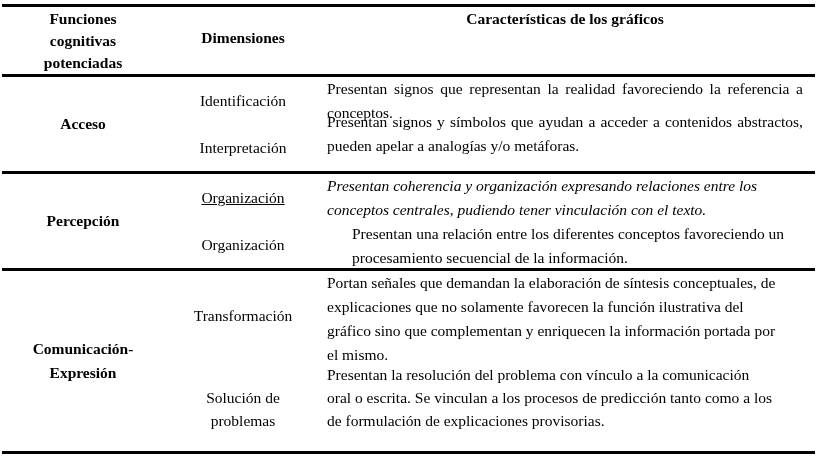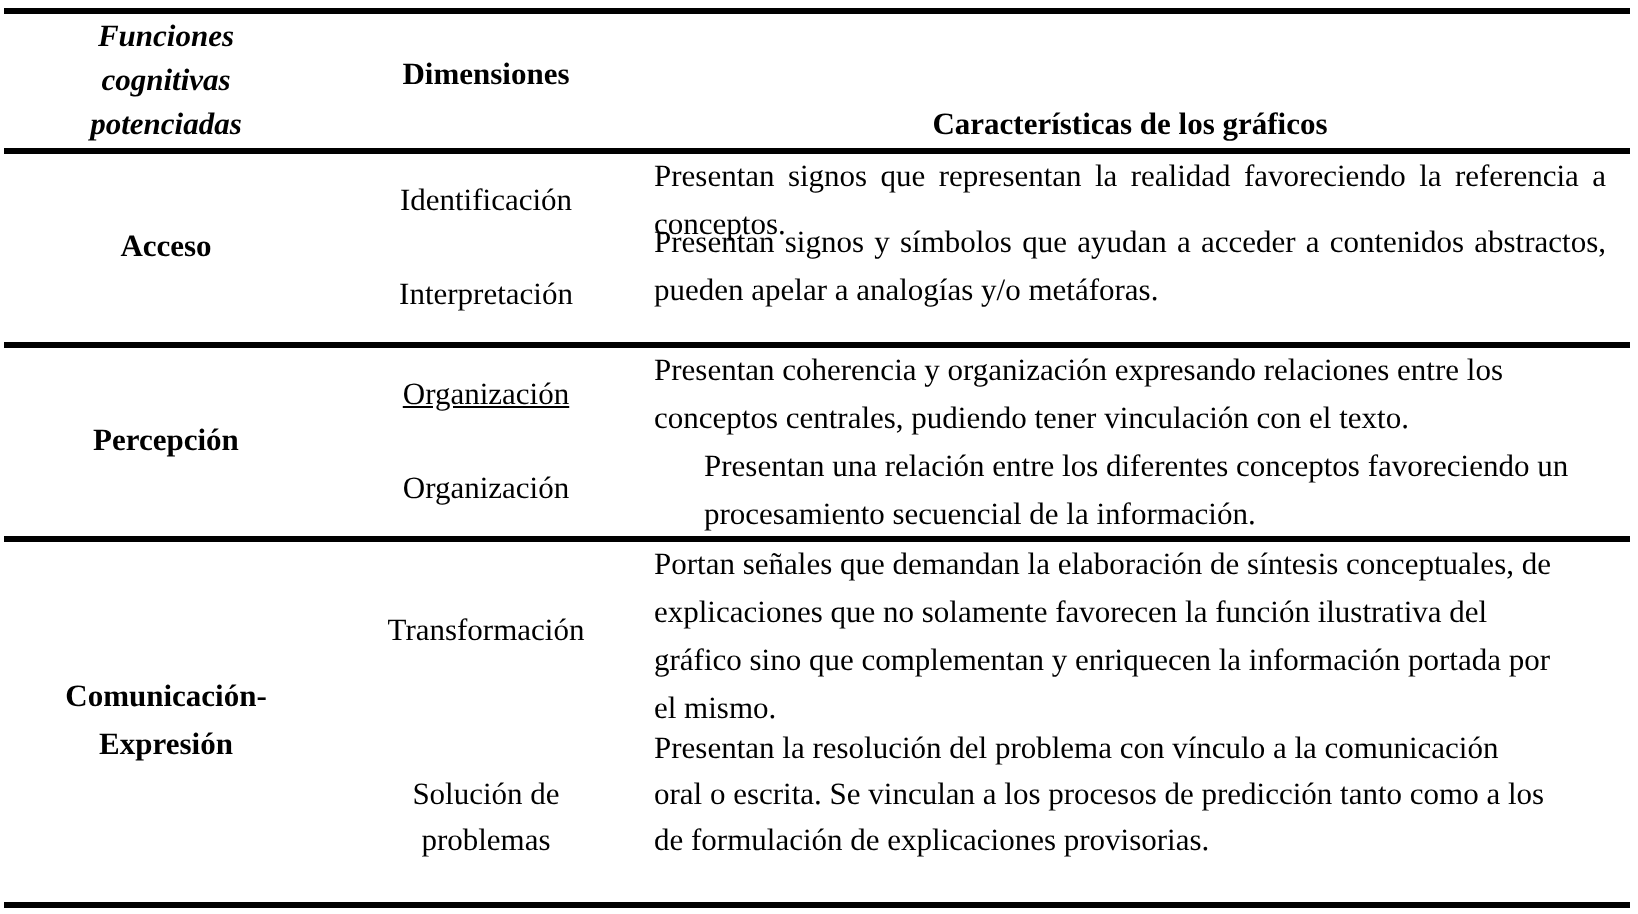--- a/index.html
+++ b/index.html
@@ -14,26 +14,26 @@
   .hdr { font-weight: bold; }
   .just { text-align: justify; text-align-last: left; }
 </style>
 </head>
 <body>
 
 <div class="tbl">
   <div class="rule" style="top:0;"></div>
 
   <div class="cell c1 hdr" style="top:3px;height:68px;">
-    <span style="width:110px;line-height:22px;font-style:italic;">Funciones cognitivas potenciadas</span>
+    <span style="width:110px;line-height:22px;">Funciones cognitivas potenciadas</span>
   </div>
   <div class="cell c2 hdr" style="top:0;height:68px;font-weight:bold;">
     <span>Dimensiones</span>
   </div>
-  <div class="cell hdr" style="top:3px;height:68px;left:325px;width:476px;display:flex;align-items:flex-end;justify-content:center;">
+  <div class="cell hdr" style="top:3px;height:68px;left:325px;width:476px;display:flex;align-items:flex-start;justify-content:center;">
     <span>Características de los gráficos</span>
   </div>
 
   <div class="rule" style="top:70px;"></div>
 
   <div class="cell c1" style="top:73px;height:94px;">
     <span>Acceso</span>
   </div>
   <div class="cell c2" style="top:73px;height:47px;">
     <span>Identificación</span>
@@ -49,21 +49,21 @@
   </div>
 
   <div class="rule" style="top:167px;"></div>
 
   <div class="cell c1" style="top:170px;height:94px;">
     <span>Percepción</span>
   </div>
   <div class="cell c2" style="top:170px;height:47px;text-decoration:underline;">
     <span>Organización</span>
   </div>
-  <div class="cell c3" style="top:170px;width:470px;">
+  <div class="cell c3" style="top:170px;width:470px;font-style:italic;">
     <span>Presentan coherencia y organización expresando relaciones entre los conceptos centrales, pudiendo tener vinculación con el texto.</span>
   </div>
   <div class="cell c2" style="top:217px;height:47px;">
     <span>Organización</span>
   </div>
   <div class="cell c3" style="top:218px;width:440px;margin-left:25px;">
     <span>Presentan una relación entre los diferentes conceptos favoreciendo un procesamiento secuencial de la información.</span>
   </div>
 
   <div class="rule" style="top:264px;"></div>

